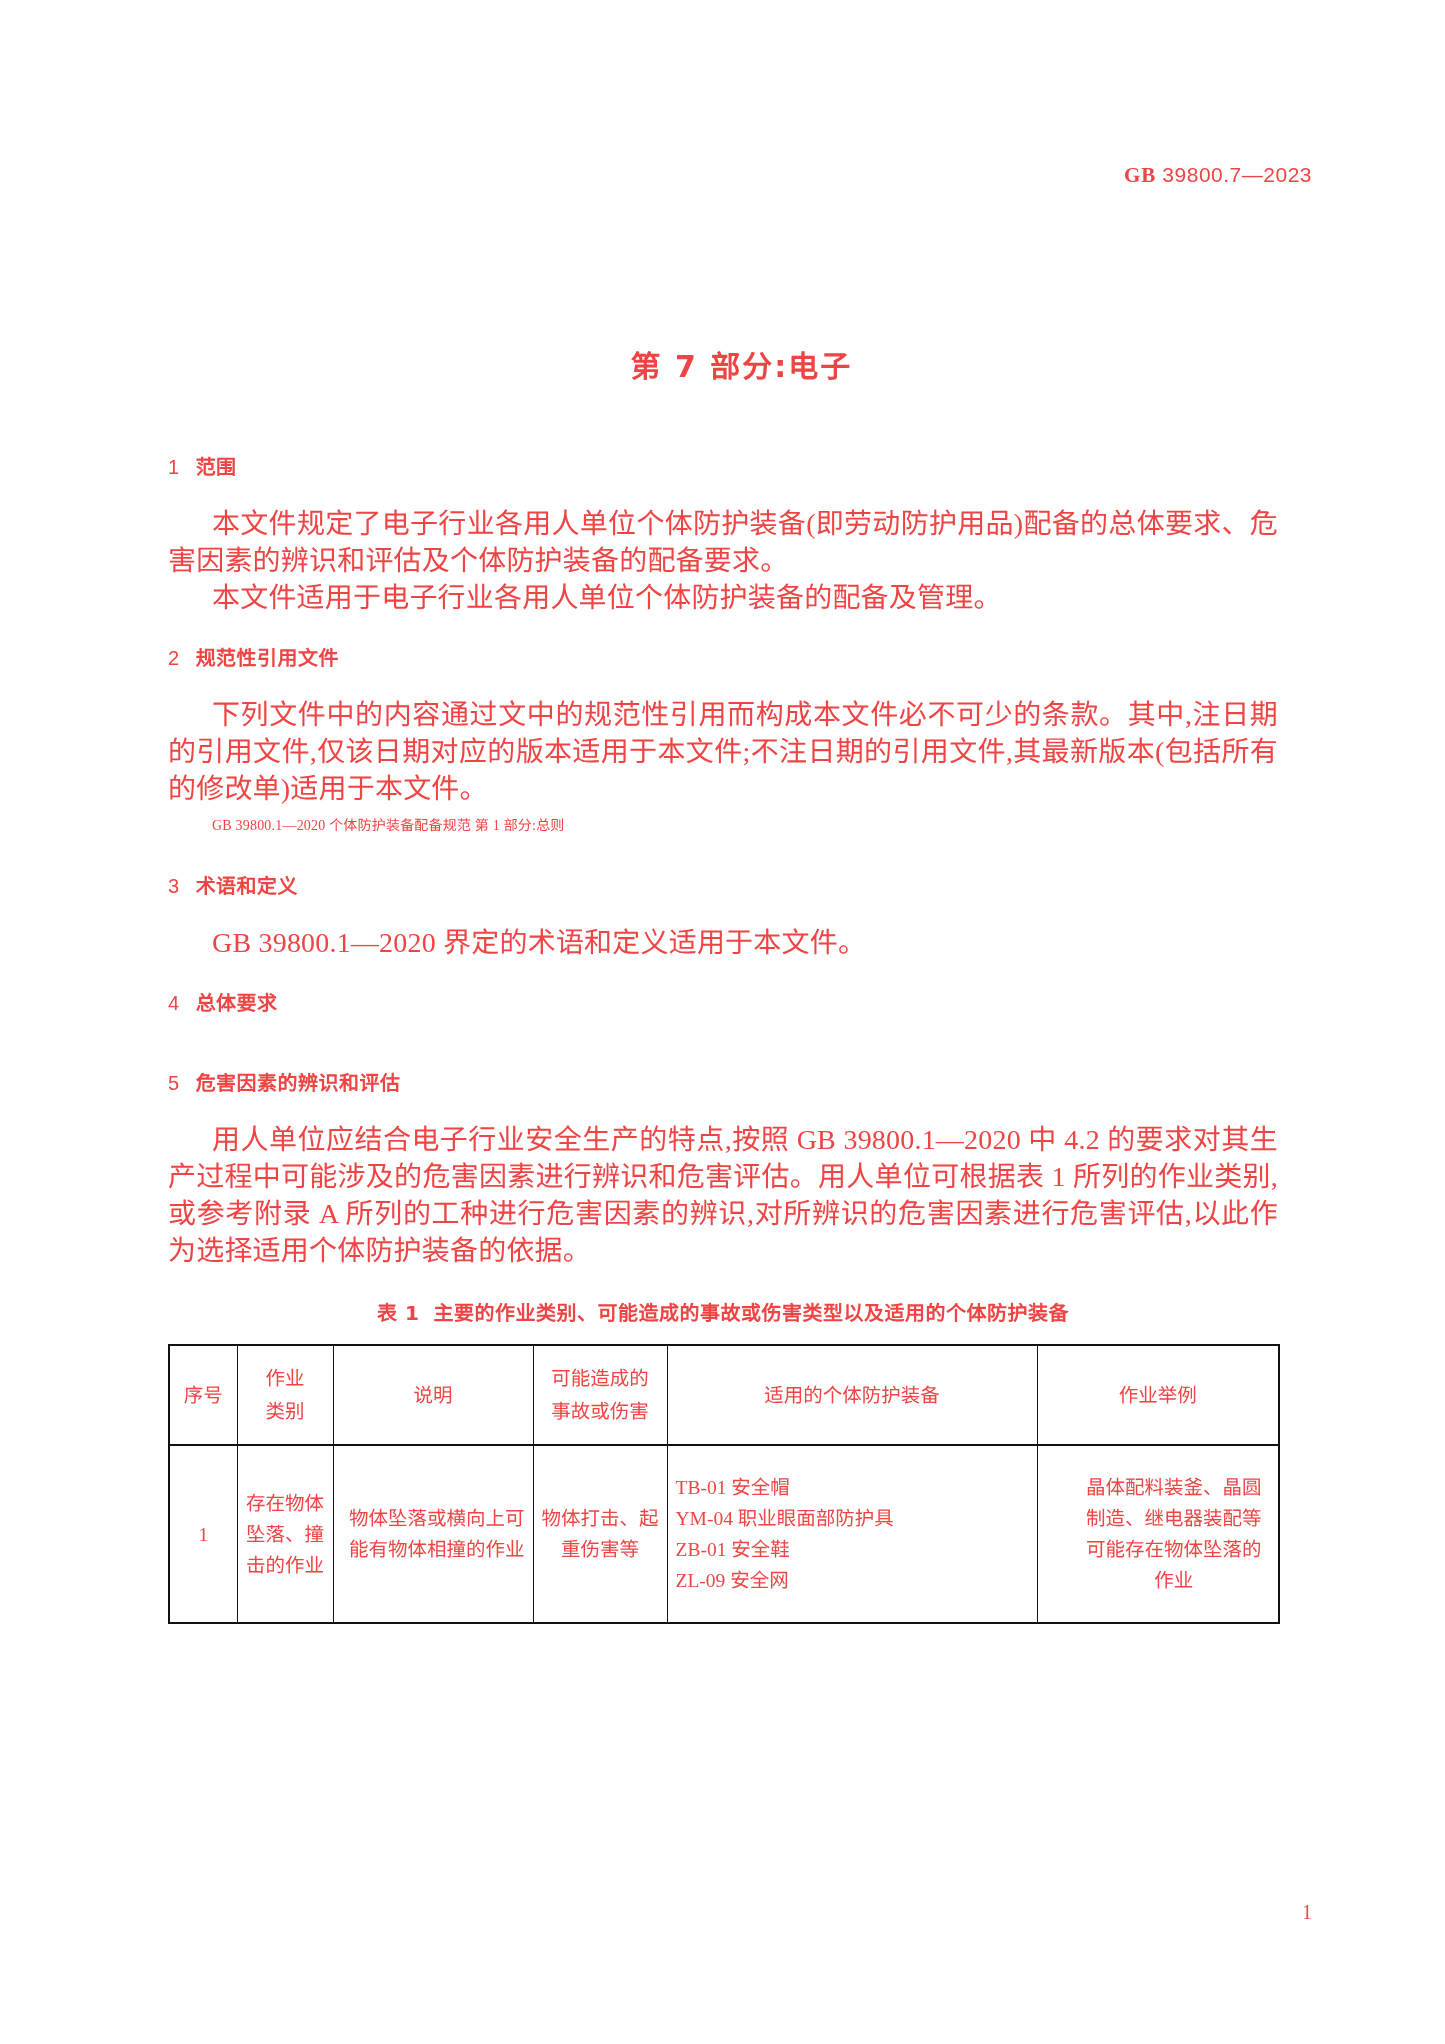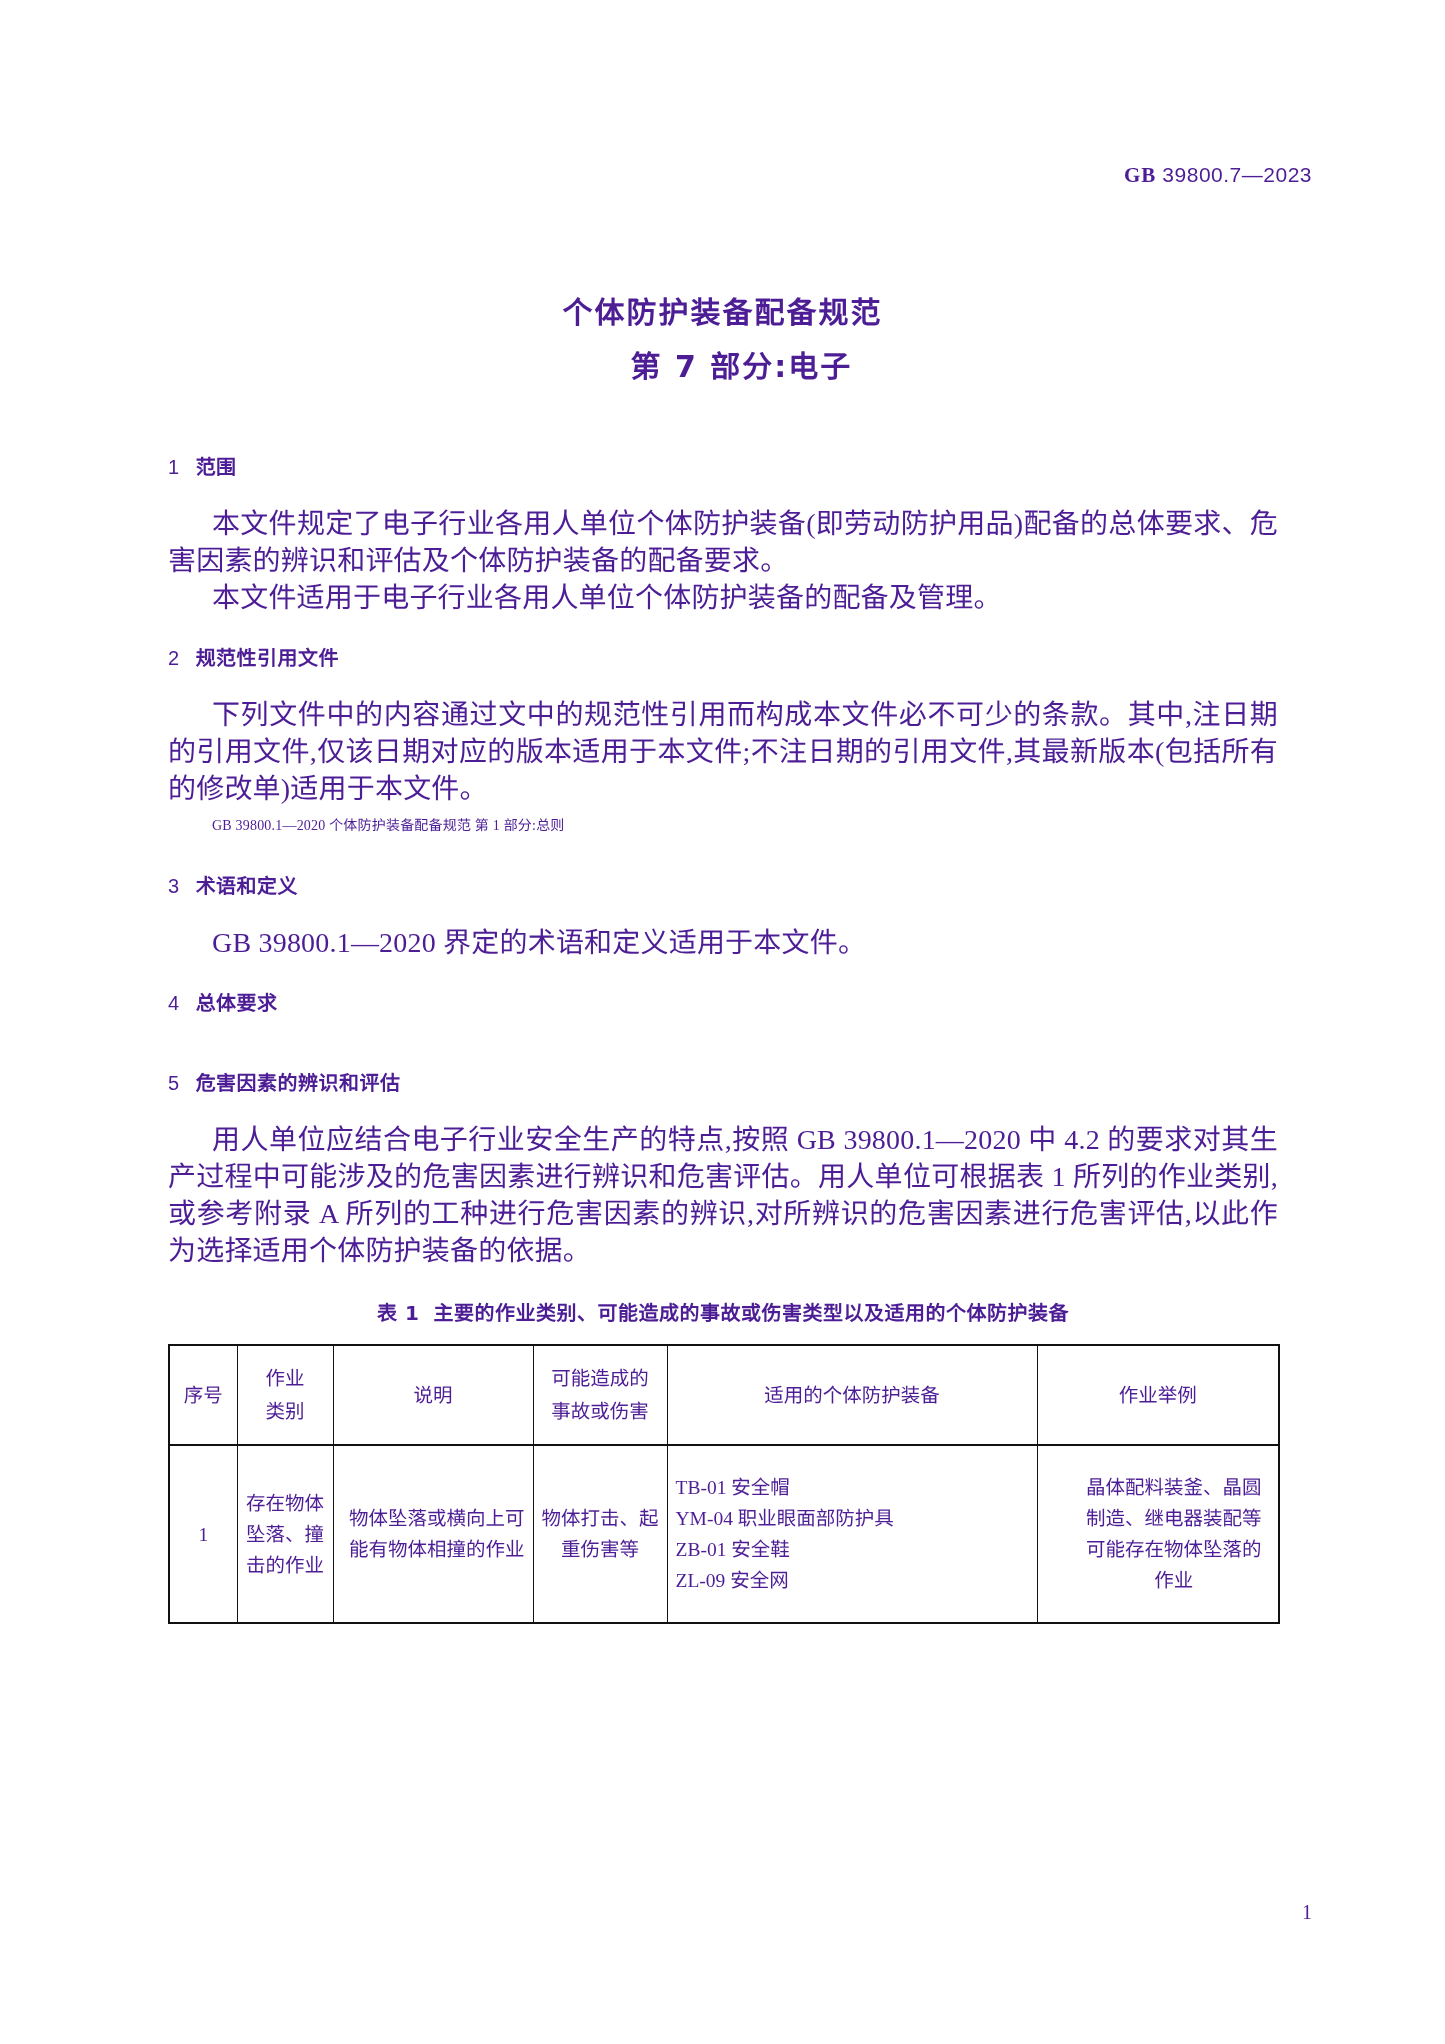--- a/index.html
+++ b/index.html
@@ -8,21 +8,21 @@
     padding: 0;
     background: #ffffff;
   }
   .page {
     position: relative;
     width: 1445px;
     height: 2044px;
     background: #ffffff;
     margin: 0 auto;
     font-family: "Liberation Serif", "DejaVu Serif", serif;
-    color: #4c1d95;
+    color: #ef4444;
     box-sizing: border-box;
     overflow: hidden;
   }
 
   
   .running-header {
     position: absolute;
     top: 163px;
     right: 133px;
     font-family: "Liberation Sans", "DejaVu Sans", sans-serif;
@@ -184,21 +184,20 @@
 </style>
 </head>
 <body>
 
 <div class="page">
 
   <div class="running-header">
     <span class="gb-prefix">GB</span><span class="gb-number">39800.7—2023</span>
   </div>
 
-  <div class="doc-title">个体防护装备配备规范</div>
   <div class="doc-subtitle">第 7 部分:电子</div>
 
   <div class="content">
 
     <h2 class="sec-heading">
       <span class="num">1</span><span>范围</span>
     </h2>
     <div class="gap-after-heading"></div>
     <p class="para indent">本文件规定了电子行业各用人单位个体防护装备(即劳动防护用品)配备的总体要求、危害因素的辨识和评估及个体防护装备的配备要求。</p>
     <p class="para indent">本文件适用于电子行业各用人单位个体防护装备的配备及管理。</p>

